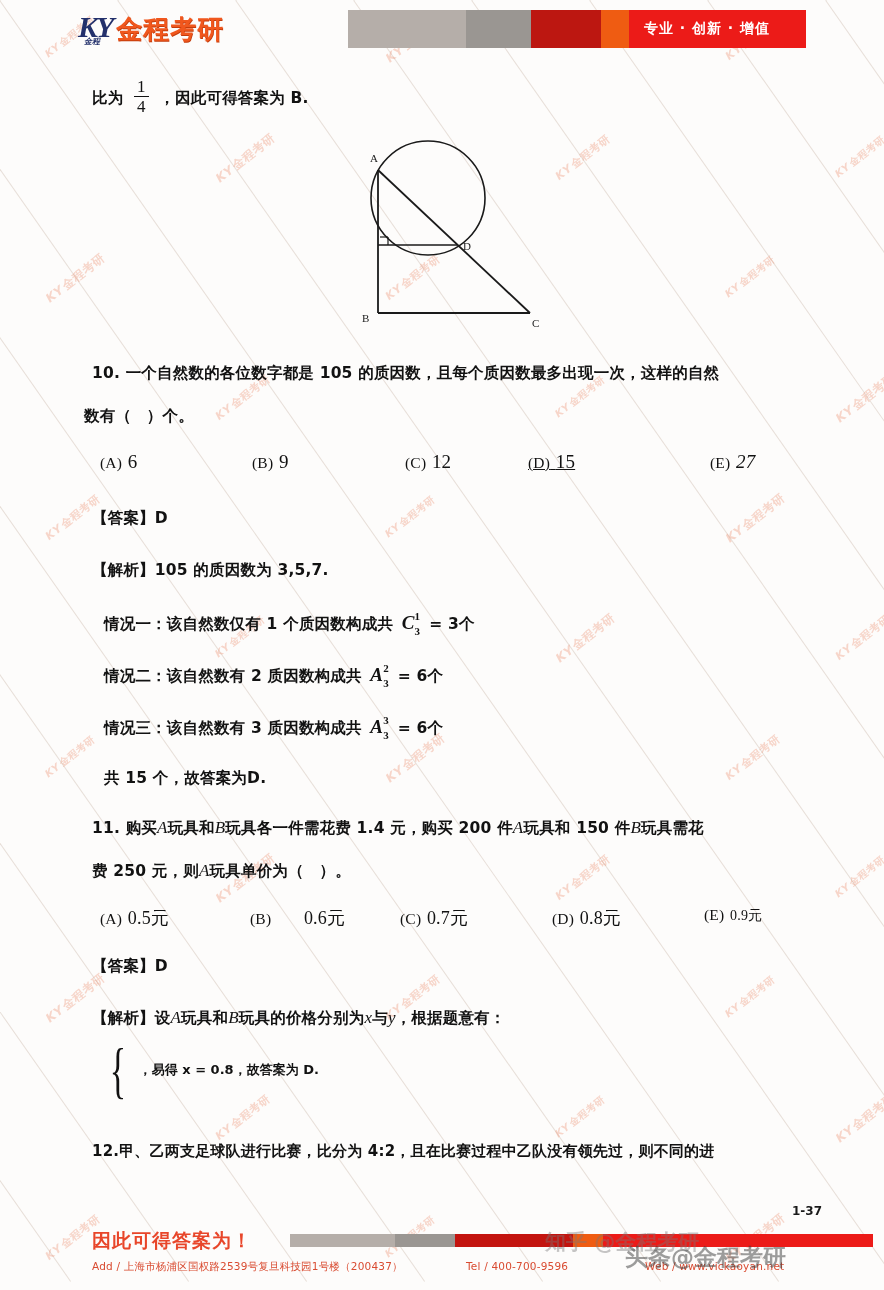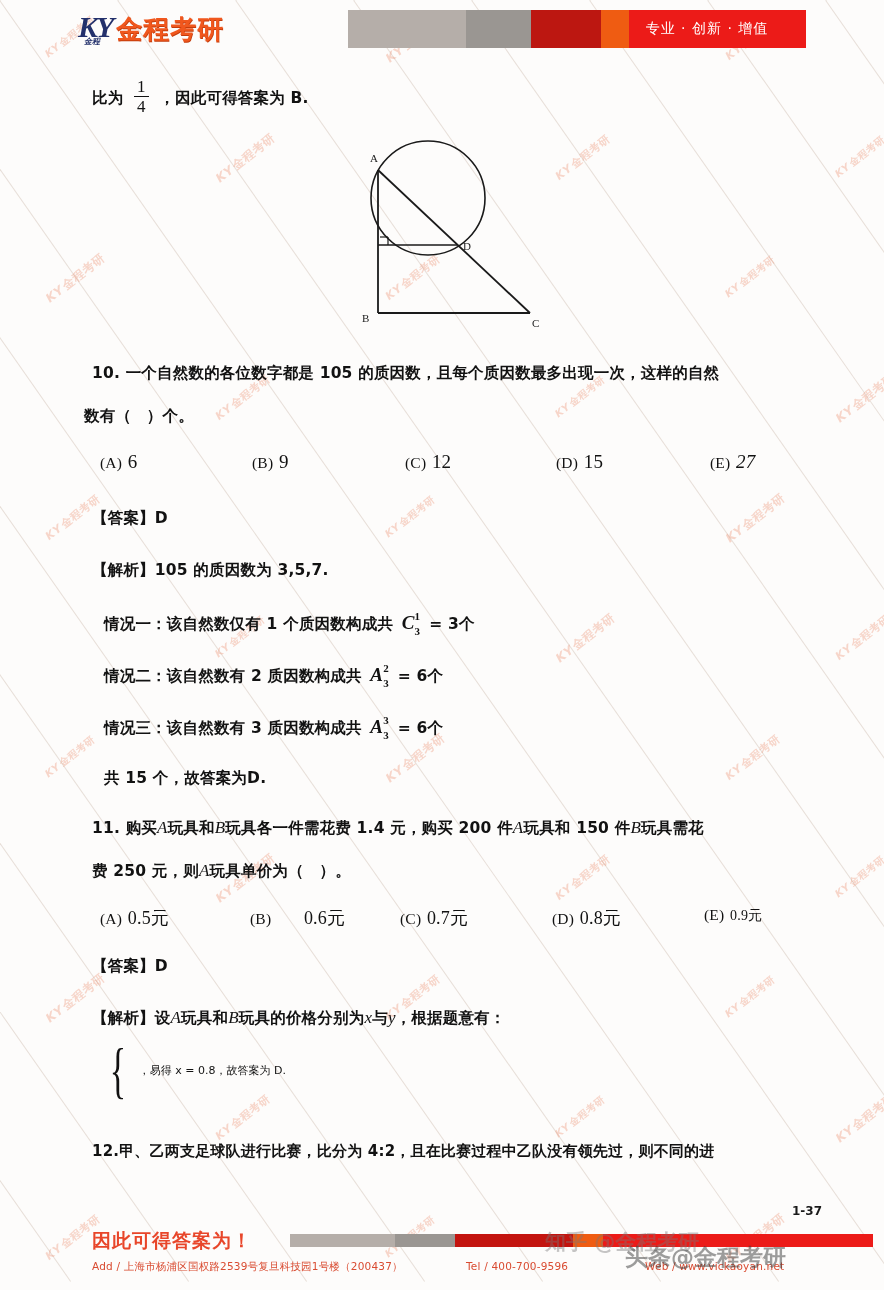--- a/index.html
+++ b/index.html
@@ -103,21 +103,21 @@
     position: absolute;
     left: 629px;
     top: 10px;
     width: 156px;
     height: 38px;
     display: flex;
     align-items: center;
     justify-content: center;
     color: #ffffff;
     font-family: "DejaVu Sans", sans-serif;
-    font-weight: 400;
+    font-weight: 700;
     font-size: 14px;
     letter-spacing: 1px;
   }
 
   
   #content {
     position: absolute;
     left: 0;
     top: 56px;
     width: 884px;
@@ -213,22 +213,22 @@
     display: flex;
     flex-direction: column;
     font-family: "Liberation Serif", serif;
     font-size: 21px;
     line-height: 1.28;
     color: #111;
   }
   .eq-rows > div { white-space: nowrap; }
   #eq-tail {
     font-family: "DejaVu Sans", sans-serif;
-    font-weight: 400;
-    font-size: 11px;
+    font-weight: 700;
+    font-size: 13px;
     margin-left: 10px;
     align-self: center;
     white-space: nowrap;
     color: #121212;
   }
 
   
   #footer {
     position: absolute;
     left: 0;
@@ -425,21 +425,21 @@
       <span class="num" style="font-size:19px;">6</span>
     </div>
     <div style="position:absolute; left:152px;" class="line">
       <span class="num">(B)</span>
       <span class="num" style="font-size:19px;">9</span>
     </div>
     <div style="position:absolute; left:305px;" class="line">
       <span class="num">(C)</span>
       <span class="num" style="font-size:19px;">12</span>
     </div>
-    <div style="position:absolute; left:456px;" class="line">
+    <div style="position:absolute; left:428px;text-decoration:underline;" class="line">
       <span class="num">(D)</span>
       <span class="num" style="font-size:19px;">15</span>
     </div>
     <div style="position:absolute; left:610px;" class="line">
       <span class="num">(E)</span>
       <span class="num" style="font-size:19px;font-style:italic;">27</span>
     </div>
   </div>
 
   <div class="line" style="left:92px; top:452px;">

